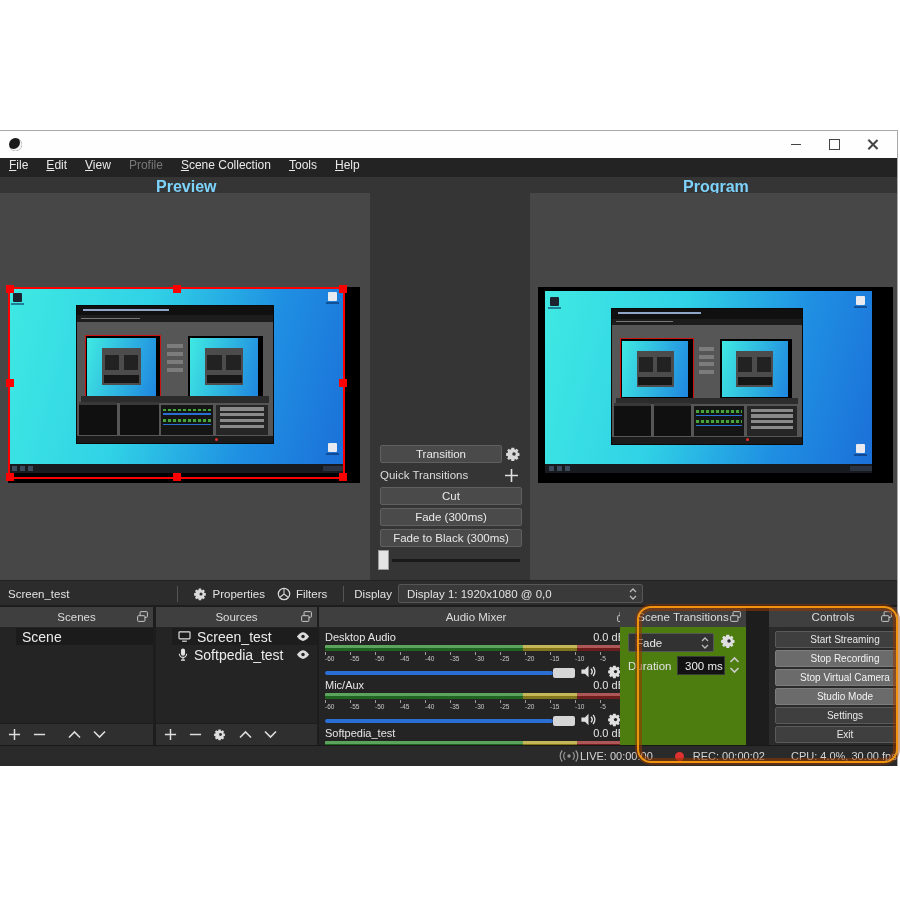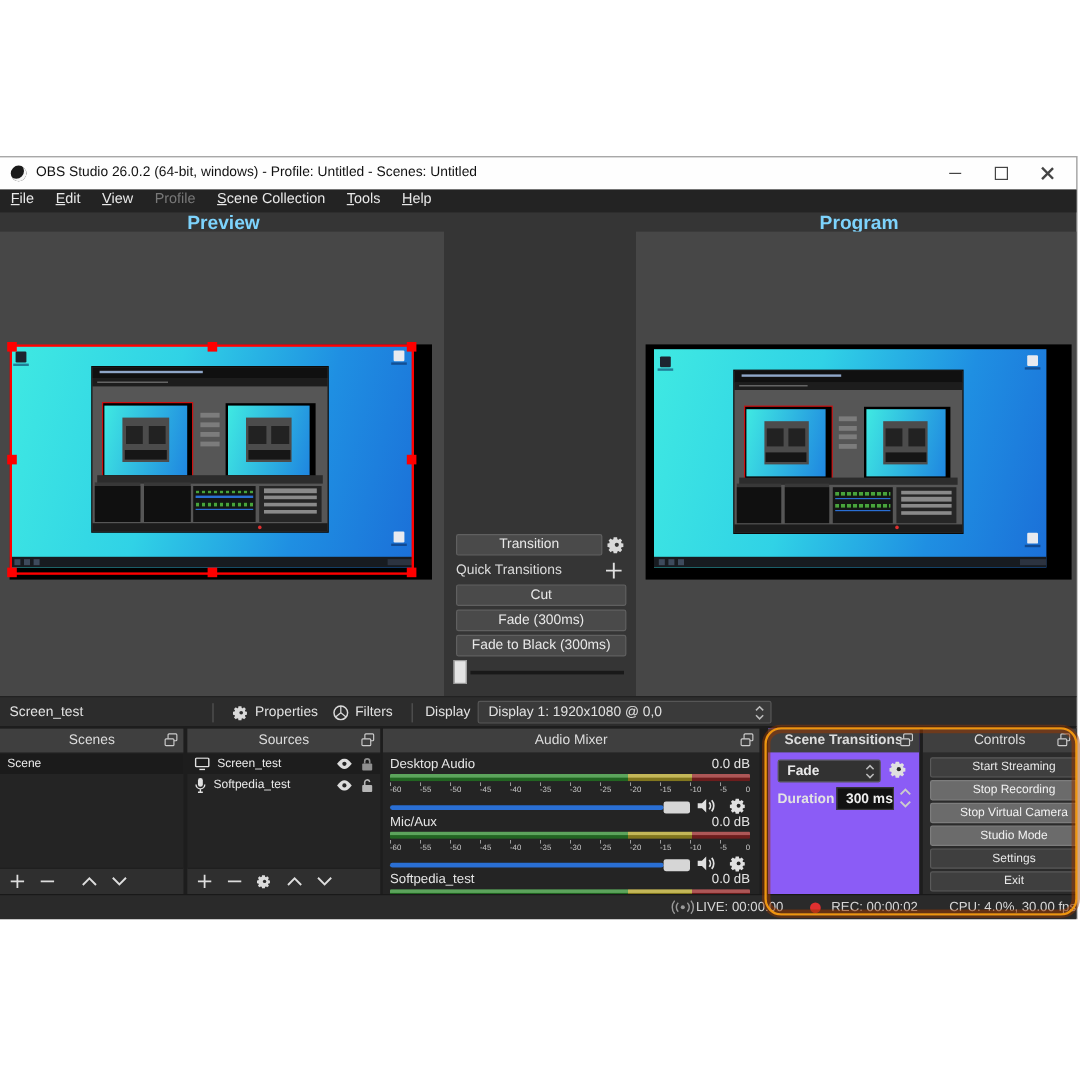--- a/index.html
+++ b/index.html
@@ -98,25 +98,25 @@
   .srcname{margin-left:8px;} .vsep{width:1px;height:16px;background:#555;margin:0 10px;}
   .barbtn{display:flex;align-items:center;gap:5px;padding:0 6px;}
   .dcombo{position:relative;width:245px;height:19px;background:#3a3a3a;border:1px solid #565656;border-radius:2px;
           display:flex;align-items:center;padding-left:8px;box-sizing:border-box;margin-left:6px;}
   .dcombo .spin{position:absolute;right:4px;top:2px;}
 
   
   .docks{position:absolute;left:0;top:474px;width:100%;height:140px;background:#1d1d1d;}
   .panel{position:absolute;top:2px;height:138px;background:#242424;overflow:hidden;}
   .p-scenes{left:0;width:153px;} .p-sources{left:156px;width:161px;} .p-audio{left:319px;width:314px;}
-  .p-strans{left:640px;width:126px;background:#8b5cf6;font-weight:bold;} .p-controls{left:769px;width:128px;background:#2b2b2b;}
+  .p-strans{left:620px;width:126px;background:#4d7c0f;} .p-controls{left:769px;width:128px;background:#2b2b2b;}
   .phead{position:absolute;left:0;top:0;width:100%;height:20px;background:#3f3f3f;color:#dcdcdc;font-size:11.5px;
          display:flex;align-items:center;justify-content:center;}
   .popout{position:absolute;right:4px;top:3px;}
-  .listitem{position:absolute;left:0;width:100%;height:17px;display:flex;align-items:center;font-size:10px;color:#ececec;}
+  .listitem{position:absolute;left:16px;width:100%;height:17px;display:flex;align-items:center;font-size:14px;color:#ececec;}
   .row-scene{top:21px;background:#1b1b1b;padding-left:6px;box-sizing:border-box;}
   .srow1{top:21px;background:#1d1d1d;} .srow2{top:39px;}
   .srow1,.srow2{padding-left:6px;box-sizing:border-box;gap:6px;}
   .srow-icons{margin-left:auto;display:flex;align-items:center;gap:7px;padding-right:6px;}
   .ptoolbar{position:absolute;left:0;bottom:0;width:100%;height:22px;background:#2f2f2f;border-top:1px solid #1c1c1c;
             display:flex;align-items:center;gap:12px;padding-left:8px;box-sizing:border-box;}
 
   
   .chan{position:absolute;left:6px;right:8px;}
   .chlabel{display:flex;justify-content:space-between;font-size:11px;color:#e6e6e6;}
@@ -165,21 +165,20 @@
   u{text-decoration:underline;}
 </style>
 </head>
 <body>
 
 <div class="page">
  <div class="app">
 
   <div class="titlebar">
     <div class="obslogo"></div>
-    <div class="wtitle">OBS Studio 26.0.2 (64-bit, windows) - Profile: Untitled - Scenes: Untitled</div>
     <div class="wbtns">
       <div class="wbtn">
             <span class="ic-min"></span>
           </div>
       <div class="wbtn">
             <span class="ic-max"></span>
           </div>
       <div class="wbtn">
             <span class="ic-close"></span>
           </div>

